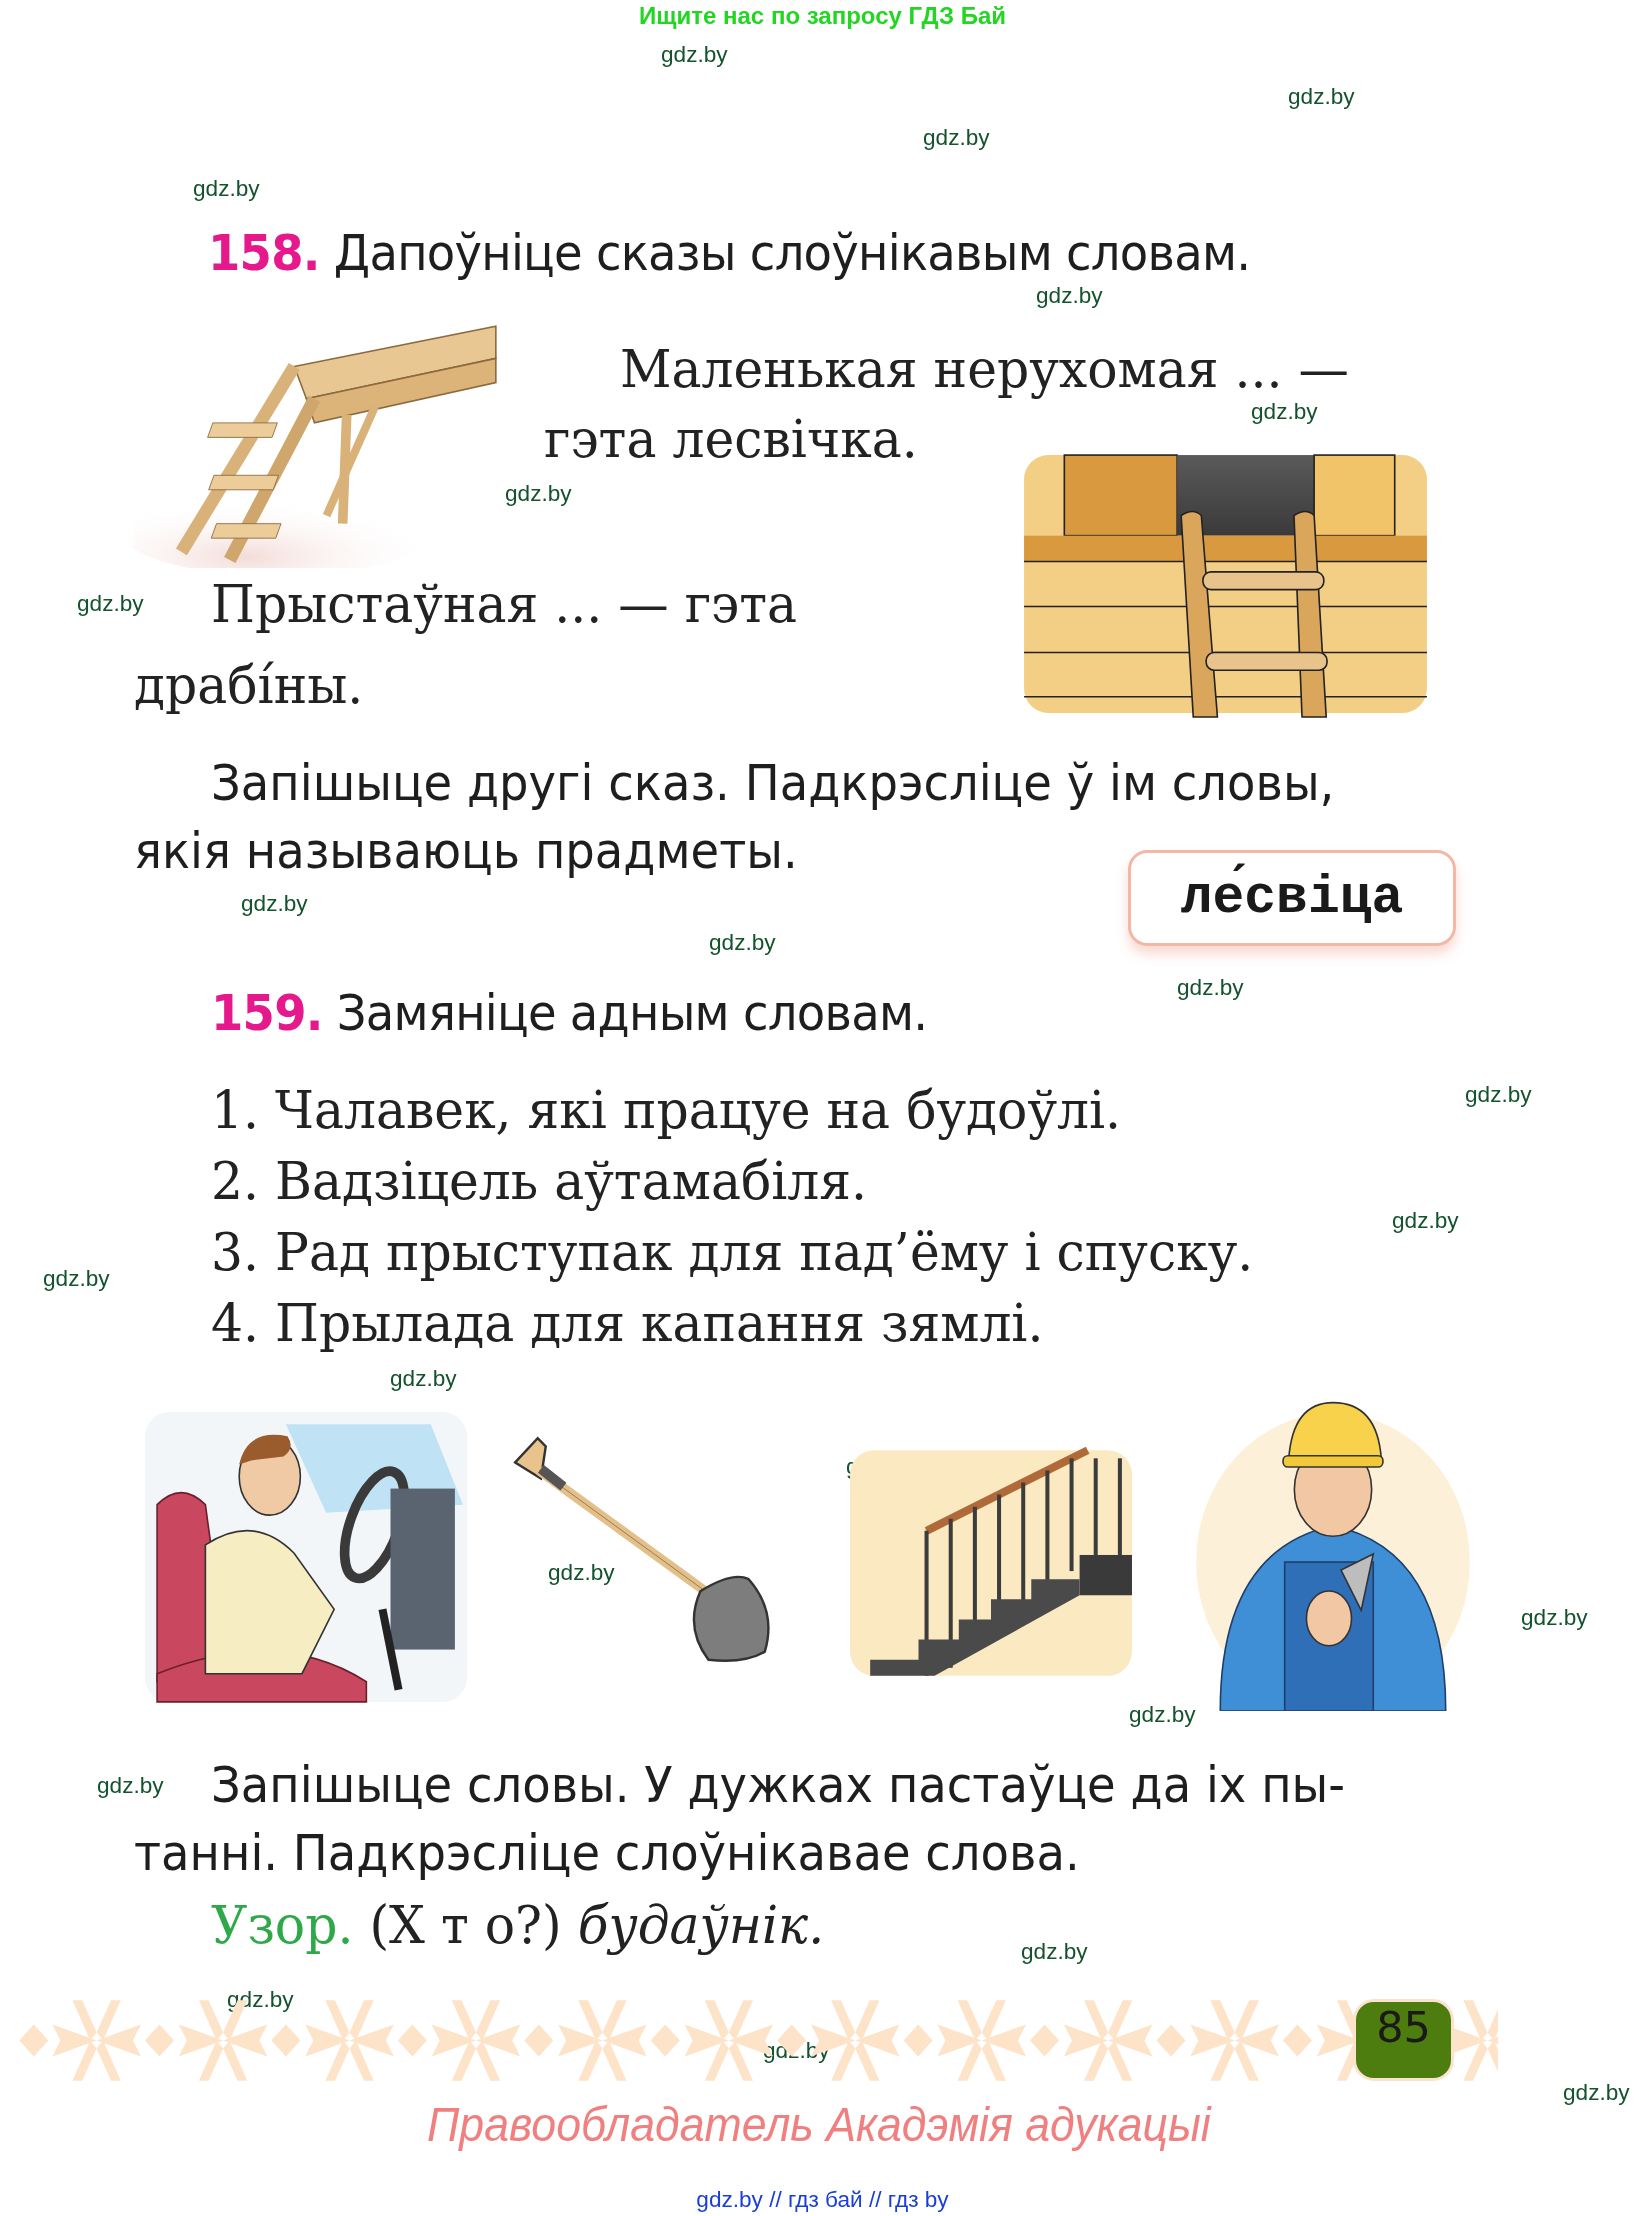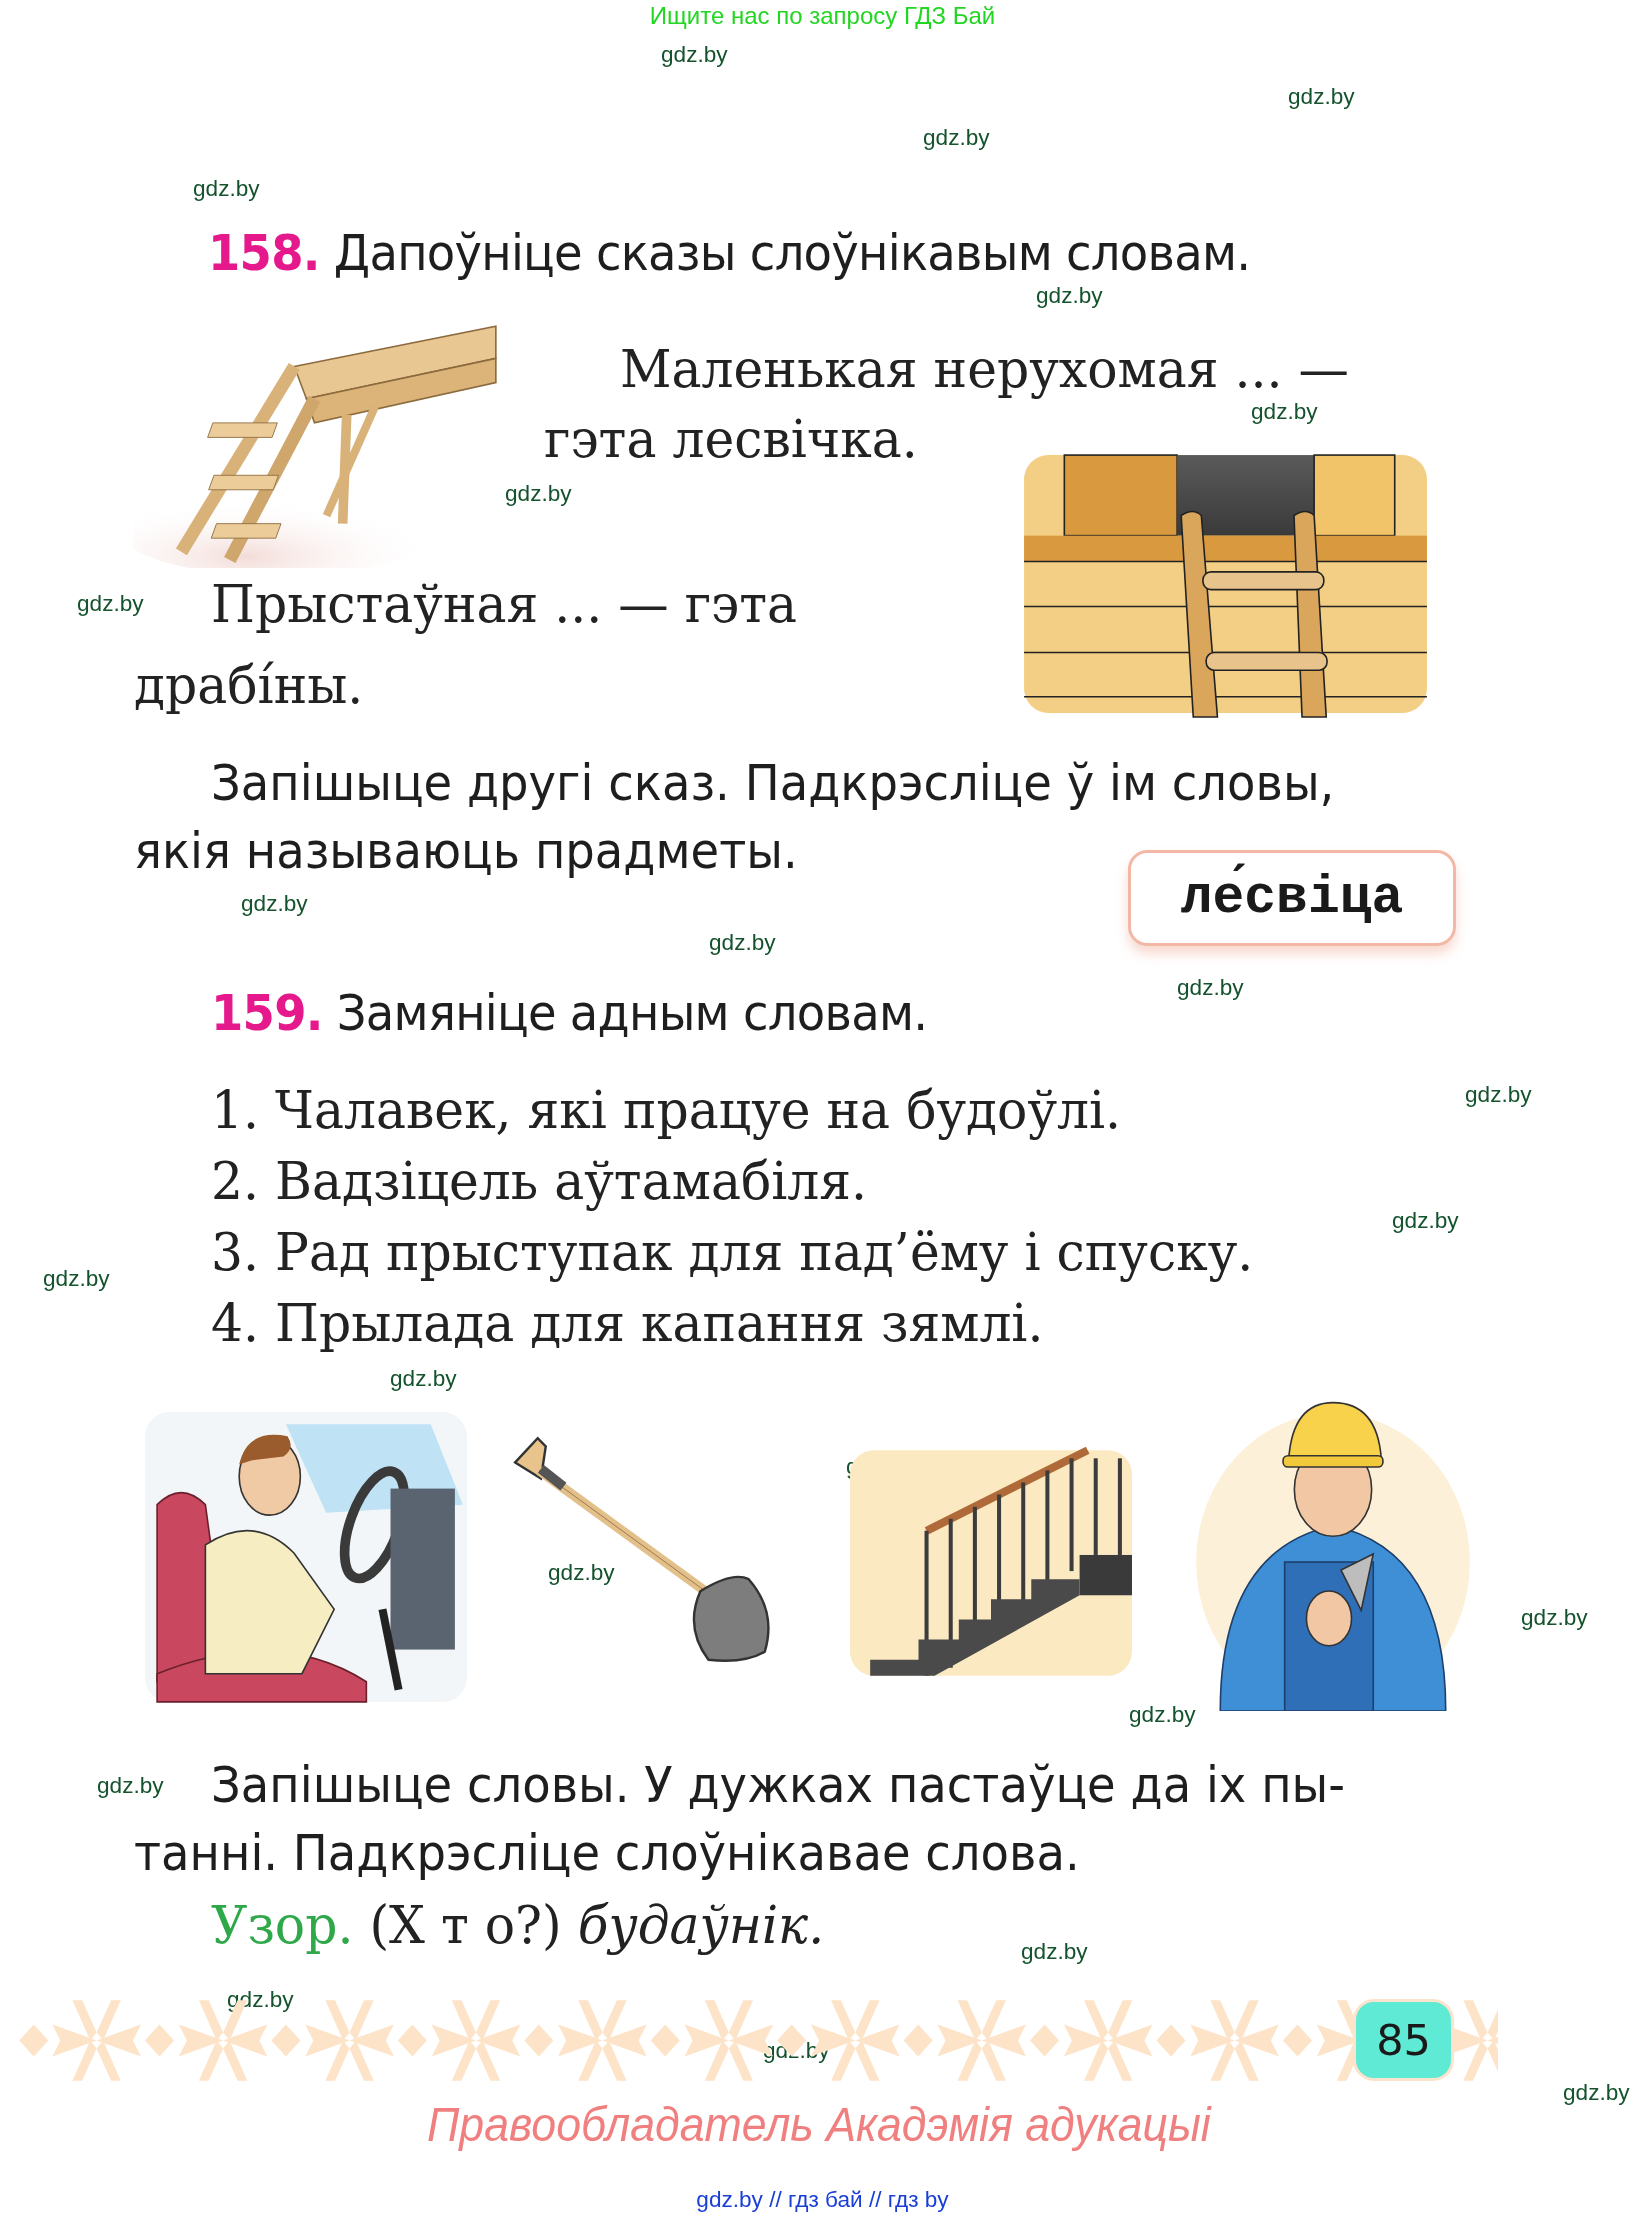--- a/index.html
+++ b/index.html
@@ -1,29 +1,29 @@
 <!DOCTYPE html>
 <html style="font-size:13px"><head>
 <meta charset="utf-8">
 <style>
   html, body { margin:0; padding:0; background:#ffffff; }
   body { width:1645px; height:2216px; position:relative; overflow:hidden; font-family:"DejaVu Sans", sans-serif; color:#1e1e1e; }
   .abs { position:absolute; }
   .wm { position:absolute; font-family:"Liberation Sans", sans-serif; font-size:22.6px; color:#14532d; white-space:nowrap; }
-  .top-banner { position:absolute; top:1.6px; left:0; width:1645px; text-align:center; font-family:"Liberation Sans", sans-serif; font-size:24px; color:#22d622; }
+  .top-banner { position:absolute; top:1.6px; left:0; width:1645px; text-align:center; font-family:"Liberation Sans", sans-serif; font-size:24px; color:#22d622;font-weight:bold; }
   .task-head { position:absolute; font-family:"DejaVu Sans", sans-serif; font-size:50px; letter-spacing:-0.8px; color:#1e1e1e; white-space:nowrap; transform:scaleX(0.93); transform-origin:left top; }
   .task-num { color:#e5198c; font-weight:bold; }
   .serif { font-family:"DejaVu Serif", serif; color:#222; white-space:nowrap; position:absolute; font-size:53px; transform:scaleX(0.95); transform-origin:left top; }
   .sans-para { position:absolute; font-family:"DejaVu Sans", sans-serif; font-size:50px; color:#1e1e1e; line-height:72px; white-space:nowrap; transform:scaleX(0.93); transform-origin:left top; }
   .vocab-box { position:absolute; left:1128px; top:850px; width:322px; height:90px; border:3.2px solid #f3b7a6; border-radius:19.3px; background:#fff; box-shadow:0 8px 11.3px rgba(240,170,150,0.45); display:flex; align-items:center; justify-content:center; }
   .vocab-word { font-family:Liberation Mono, monospace; font-weight:bold; font-size:53px; color:#1a1a1a; }
   .green { color:#2fa84a; }
   .ital { font-style:italic; }
   .ornament { position:absolute; left:0; top:1996px; width:1498px; height:89px; }
-  .page-num-box { position:absolute; left:1353px; top:1999px; width:95px; height:76px; border:3.2px solid #fbe3cc; border-radius:21px; background:#5eead4; display:flex; align-items:center; justify-content:center; }
+  .page-num-box { position:absolute; left:1353px; top:1999px; width:95px; height:76px; border:3.2px solid #fbe3cc; border-radius:21px; background:#4d7c0f; display:flex; justify-content:center; }
   .page-num { font-family:"DejaVu Sans", sans-serif; font-size:43px; color:#1a1a1a; }
   .rights { position:absolute; left:427px; top:2097px; font-family:"Liberation Sans", sans-serif; font-style:italic; font-size:48px; color:#f08080; white-space:nowrap; transform:scaleX(0.93); transform-origin:left top; }
   .footer-links { position:absolute; left:0; width:1645px; top:2187px; text-align:center; font-family:"Liberation Sans", sans-serif; font-size:22.6px; color:#1a3fd6; }
   svg { display:block; }
 </style>
 </head>
 <body>
 
 <div class="top-banner">Ищите нас по запросу ГДЗ Бай</div>
 

